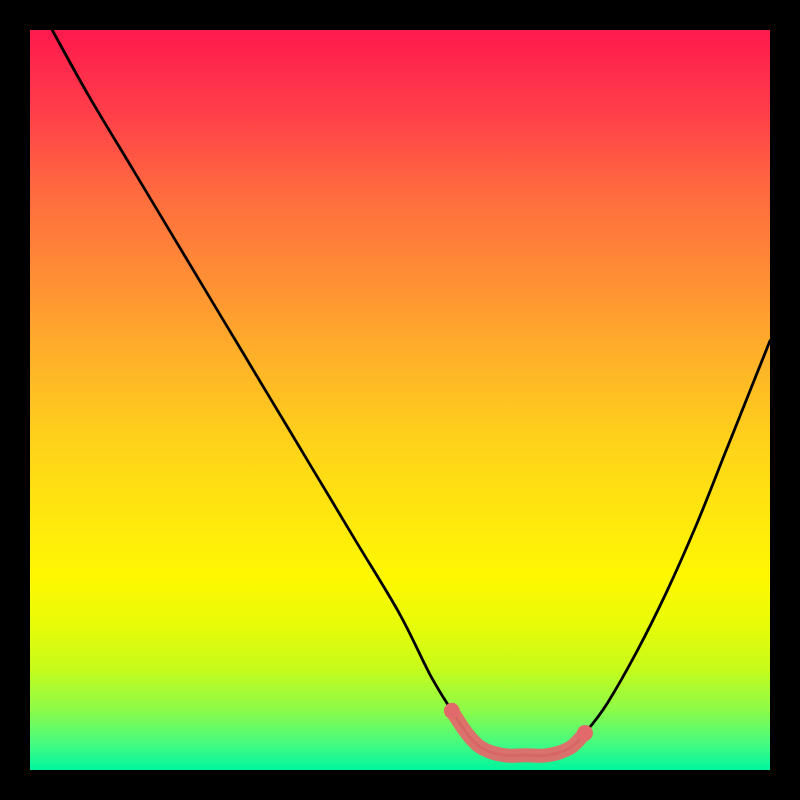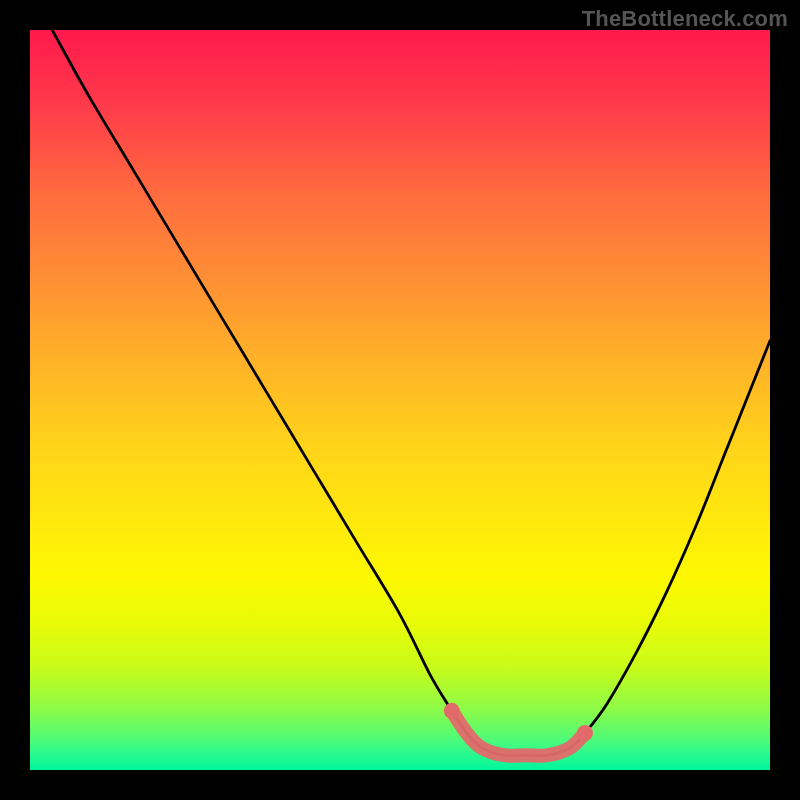--- a/index.html
+++ b/index.html
@@ -59,21 +59,20 @@
     inset: 0;
     width: 100%;
     height: 100%;
   }
 </style>
 </head>
 <body>
 
 <div class="chart-container">
 
-  <div class="watermark">TheBottleneck.com</div>
 
   <div class="plot-area">
     <div class="gradient-bg"></div>
 
     <svg class="curve" viewBox="0 0 740 740" preserveAspectRatio="none">
       <path id="main-curve" fill="none" stroke="#000" stroke-width="2.8" stroke-linecap="round" stroke-linejoin="round" d="M 22.2 0.0 C 28.4 11.1, 45.6 43.2, 59.2 66.6 C 72.8 90.0, 88.8 115.9, 103.6 140.6 C 118.4 165.3, 133.2 189.9, 148.0 214.6 C 162.8 239.3, 177.6 263.9, 192.4 288.6 C 207.2 313.3, 222.0 337.9, 236.8 362.6 C 251.6 387.3, 266.4 411.9, 281.2 436.6 C 296.0 461.3, 310.8 485.9, 325.6 510.6 C 340.4 535.3, 357.7 562.4, 370.0 584.6 C 382.3 606.8, 391.0 627.8, 399.6 643.8 C 408.2 659.8, 415.6 670.9, 421.8 680.8 C 428.0 690.7, 431.7 696.8, 436.6 703.0 C 441.5 709.2, 445.2 714.1, 451.4 717.8 C 457.6 721.5, 466.2 724.0, 473.6 725.2 C 481.0 726.4, 488.4 725.2, 495.8 725.2 C 503.2 725.2, 510.6 726.4, 518.0 725.2 C 525.4 724.0, 534.0 721.5, 540.2 717.8 C 546.4 714.1, 548.8 710.4, 555.0 703.0 C 561.2 695.6, 568.6 687.0, 577.2 673.4 C 585.8 659.8, 596.9 640.1, 606.8 621.6 C 616.7 603.1, 626.5 583.4, 636.4 562.4 C 646.3 541.4, 656.1 519.2, 666.0 495.8 C 675.9 472.4, 685.7 446.5, 695.6 421.8 C 705.5 397.1, 717.8 366.3, 725.2 347.8 C 732.6 329.3, 737.5 317.0, 740.0 310.8"></path>
       <path id="highlight-curve" fill="none" stroke="#e36a6a" stroke-width="14" stroke-linecap="round" stroke-linejoin="round" opacity="0.95" d="M 421.8 680.8 C 424.3 684.5, 431.7 696.8, 436.6 703.0 C 441.5 709.2, 445.2 714.1, 451.4 717.8 C 457.6 721.5, 466.2 724.0, 473.6 725.2 C 481.0 726.4, 488.4 725.2, 495.8 725.2 C 503.2 725.2, 510.6 726.4, 518.0 725.2 C 525.4 724.0, 534.0 721.5, 540.2 717.8 C 546.4 714.1, 552.5 705.5, 555.0 703.0"></path>
       <circle id="hl-dot-left" r="8" fill="#e36a6a" cx="421.79999999999995" cy="680.8"></circle>
       <circle id="hl-dot-right" r="8" fill="#e36a6a" cx="555" cy="703"></circle>
     </svg>

